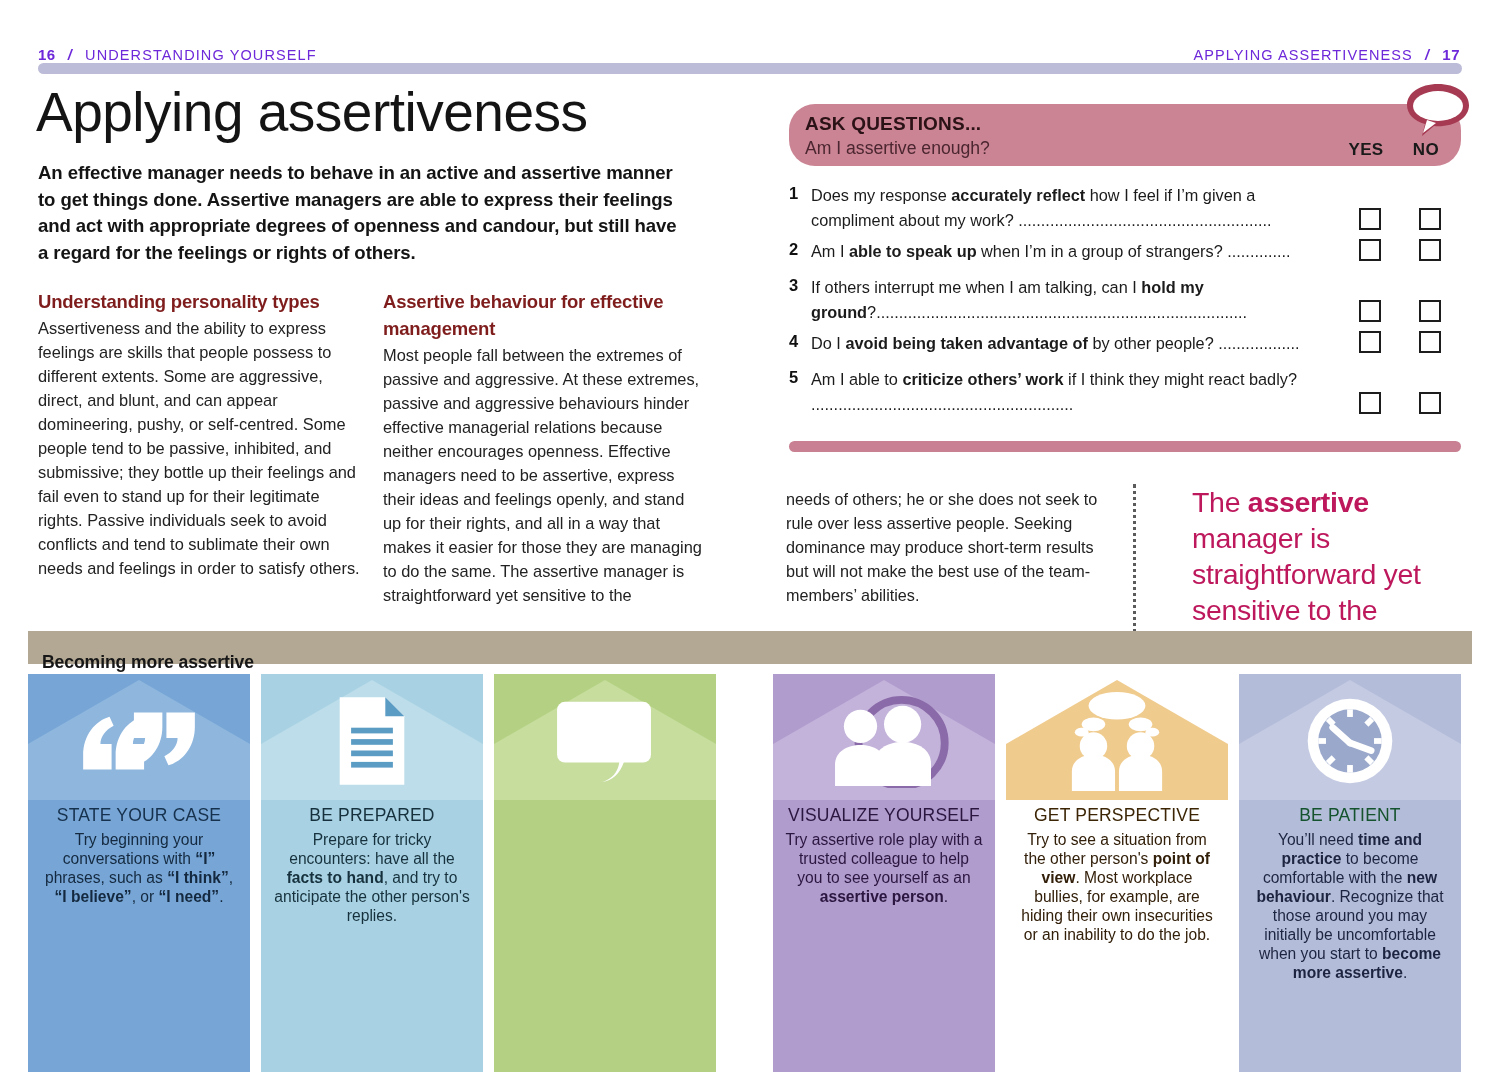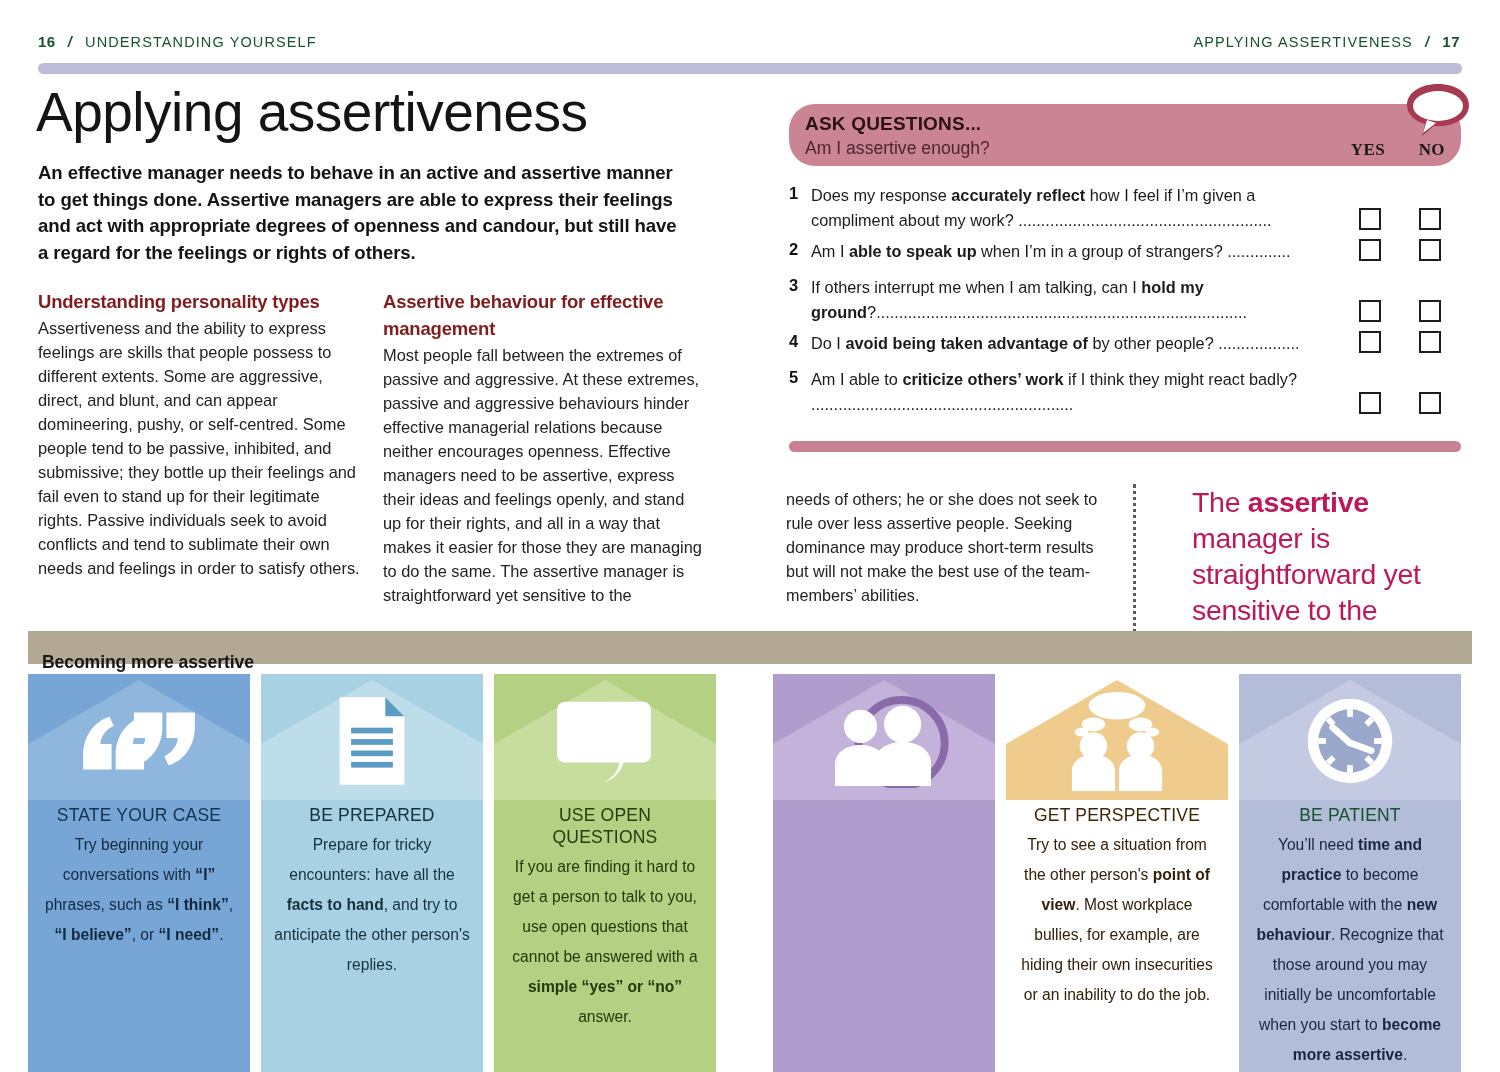--- a/index.html
+++ b/index.html
@@ -6,22 +6,22 @@
   html, body {
     width: 1500px; height: 1072px;
     background: #ffffff;
     font-family: "Liberation Sans", sans-serif;
     overflow: hidden;
   }
   .page { position: relative; width: 1500px; height: 1072px; background:#fff; }
 
   
   .runhead {
-    position: absolute; top: 33px; height: 20px;
-    font-size: 14.5px; letter-spacing: 1.1px; color: #14532d;
+    position: absolute; top: 46px; height: 20px;
+    font-size: 14.5px; letter-spacing: 1.1px; color: #6d28d9;
     white-space: nowrap;
   }
   .runhead.left { left: 38px; }
   .runhead.right { right: 40px; }
   .runhead .folio { font-weight: bold; font-size: 15px; letter-spacing: 0.5px;}
   .runhead .slash { font-weight: bold; font-style: italic; margin: 0 7px; }
 
   .rule {
     position: absolute; height: 11px; border-radius: 6px;
     background: #bdbcd8;
@@ -85,21 +85,21 @@
     font-size: 19px; font-weight: bold; color: #2b1216; letter-spacing: 0.2px;
   }
   .ask-sub {
     font-size: 17.6px; color: #4b2630; margin-top: 3px;
   }
   .yesno {
     position: absolute; right: 16px; bottom: 6px;
     display: flex; gap: 22px;
     font-size: 17px; font-weight: bold; color: #1a1a1a; letter-spacing: 0.4px;
   }
-  .yesno span { width: 38px; text-align: right; font-family: Liberation Serif, serif; }
+  .yesno span { width: 38px; text-align: center; }
 
   .bubble-deco {
     position: absolute; right: -10px; top: -22px;
     width: 66px; height: 58px;
   }
 
   .qlist { margin-top: 17px; }
   .qrow {
     position: relative; display: flex; align-items: flex-start;
     margin-bottom: 6px; min-height: 30px;
@@ -154,21 +154,21 @@
   }
   .card-body {
     position: absolute; left: 0; top: 130px; width: 100%;
     padding: 0 12px; text-align: center;
   }
   .card-title {
     font-size: 17.5px; font-weight: normal; letter-spacing: 0.2px;
     line-height: 22px; margin-bottom: 4px;
   }
   .card-text {
-    font-size: 15.6px; line-height: 30px;
+    font-size: 15.6px; line-height: 19px;
   }
   .card-text b { font-weight: bold; }
 </style>
 </head>
 <body>
 
 <div class="page">
 
   <div class="runhead left">
     <span class="folio">16</span>
@@ -321,41 +321,41 @@
         <div class="card gap" style="background: rgb(180, 209, 131);">
           <div class="chev"><svg viewBox="0 0 222 126" width="100%" height="126" preserveAspectRatio="none">
               <polygon points="0,126 0,70 111,6 222,70 222,126" fill="#c6dd9d"></polygon>
             </svg></div>
           <div class="card-icon">
             <svg viewBox="0 0 110 92" width="108" height="90">
       <rect x="6" y="6" width="96" height="62" rx="8" fill="#ffffff"></rect>
       <path d="M70 62c0 14-6 22-18 26 12-2 20-10 24-26z" fill="#ffffff"></path>
     </svg>
           </div>
-          <div class="card-body">
-            <div class="card-title" style="color: rgb(36, 60, 12);">USE OPEN QUESTIONS</div>
-            <div class="card-text" style="color: rgb(34, 57, 11);"><span>If you are finding it hard to get a person to talk to you, use open questions that cannot be answered with a </span><b>simple “yes” or “no”</b><span> answer.</span></div>
-          </div>
         </div>
         <div class="card" style="background: rgb(176, 156, 205);">
           <div class="chev"><svg viewBox="0 0 222 126" width="100%" height="126" preserveAspectRatio="none">
               <polygon points="0,126 0,70 111,6 222,70 222,126" fill="#c3b2da"></polygon>
             </svg></div>
           <div class="card-icon">
             <svg viewBox="0 0 132 96" width="130" height="94">
       <circle cx="84" cy="50" r="44" fill="none" stroke="#8a6aa8" stroke-width="8"></circle>
       <g fill="#ffffff">
         <circle cx="42" cy="33" r="17"></circle>
         <path d="M16 94V72c0-13 12-20 26-20s26 7 26 20v22z"></path>
       </g>
       <g fill="#ffffff">
         <circle cx="85" cy="31" r="19"></circle>
         <path d="M56 94V71c0-14 13-22 29-22s29 8 29 22v23z"></path>
       </g>
     </svg>
+          </div>
+          <div class="card-body">
+            <div class="card-title" style="color: rgb(43, 22, 64);">VISUALIZE YOURSELF</div>
+            <div class="card-text" style="color: rgb(43, 22, 64);"><span>Try assertive role play with a trusted colleague to help you to see yourself as an </span><b>assertive person</b><span>.</span></div>
           </div>
         </div>
         <div class="card">
           <div class="chev"><svg viewBox="0 0 222 126" width="100%" height="126" preserveAspectRatio="none">
               <polygon points="0,126 0,70 111,6 222,70 222,126" fill="#f0cb8e"></polygon>
             </svg></div>
           <div class="card-icon">
             <svg viewBox="0 0 132 104" width="130" height="102">
       <g fill="#ffffff">
         <ellipse cx="66" cy="16" rx="29" ry="14"></ellipse>

